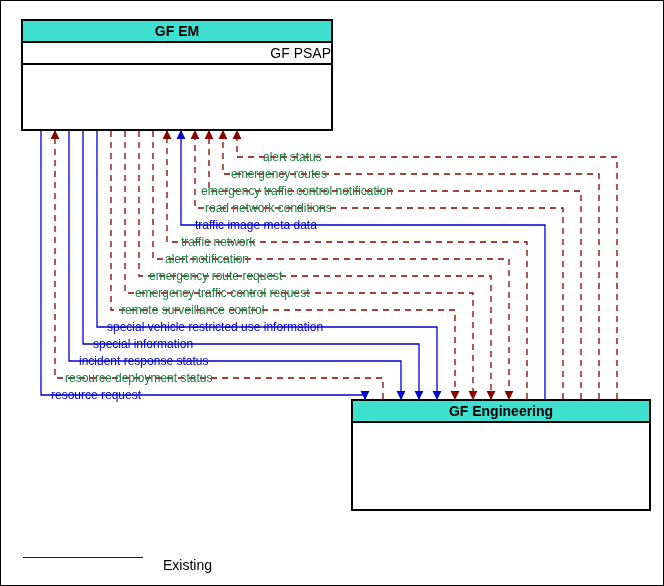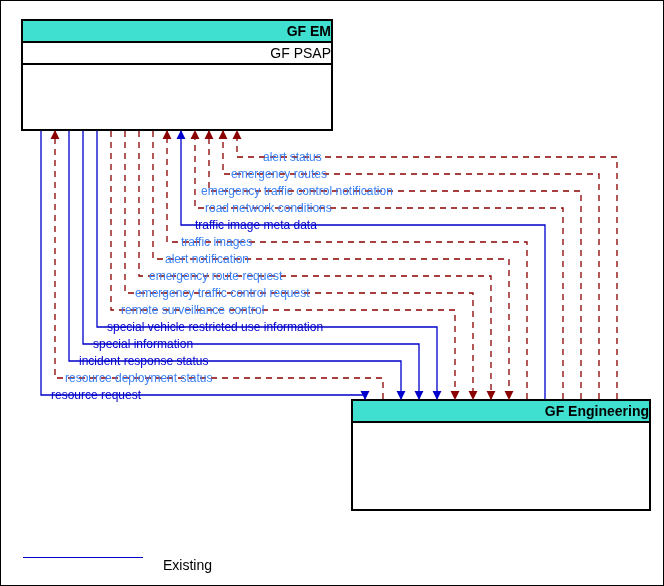--- a/index.html
+++ b/index.html
@@ -1,22 +1,22 @@
 <!DOCTYPE html>
 <html><head>
 <meta charset="utf-8">
 <style>
   html,body{margin:0;padding:0;background:#fff;font-family:Arial,Helvetica,sans-serif}
   #wrap{position:relative;width:664px;height:586px;border:1px solid #000;box-sizing:border-box}
   .node{position:absolute;border:2px solid #000;box-sizing:border-box;background:#fff}
-  .node-header{background:#40E0D0;border-bottom:2px solid #000;text-align:right;font-weight:bold;padding:2px 0;font-size:14px}
+  .node-header{background:#40E0D0;border-bottom:2px solid #000;text-align:center;font-weight:bold;padding:2px 0;font-size:14px}
   .node-title{border-bottom:2px solid #000;text-align:right;padding:2px 0;font-size:14px}
   .flow-label{position:absolute;font-size:12px;white-space:nowrap;line-height:1}
   .blue{color:#0000cc}
-  .darkred{color:#3b82f6}
+  .darkred{color:#15803d}
   .legend{position:absolute;left:22px;bottom:12px;font-size:14px}
   .legend-row{display:flex;margin-top:11px}
   .legend-line{width:120px;height:0;margin-right:20px}
   .solid-blue{border-top:1.5px solid #0000cc}
   .dashed-red{border-top:1.5px dashed #8b0000}
   svg{position:absolute;left:0;top:0}
 </style>
 </head>
 <body>
 
@@ -58,21 +58,21 @@
         <path d="M 616 398 L 616 156 L 236 156 L 236 130" fill="none" stroke="#8b0000" stroke-width="1.3" stroke-dasharray="6,5" marker-end="url(#arr-red)"></path>
       </g>
   </svg>
 
   <div id="labels">
     <span class="flow-label darkred" style="left:262px;top:150px">alert status</span>
     <span class="flow-label darkred" style="left:230px;top:167px">emergency routes</span>
     <span class="flow-label darkred" style="left:200px;top:184px">emergency traffic control notification</span>
     <span class="flow-label darkred" style="left:204px;top:201px">road network conditions</span>
     <span class="flow-label blue" style="left:194px;top:218px">traffic image meta data</span>
-    <span class="flow-label darkred" style="left:180px;top:235px">traffic images</span>
+    <span class="flow-label darkred" style="left:180px;top:235px">traffic network</span>
     <span class="flow-label darkred" style="left:164px;top:252px">alert notification</span>
     <span class="flow-label darkred" style="left:148px;top:269px">emergency route request</span>
     <span class="flow-label darkred" style="left:134px;top:286px">emergency traffic control request</span>
     <span class="flow-label darkred" style="left:120px;top:303px">remote surveillance control</span>
     <span class="flow-label blue" style="left:106px;top:320px">special vehicle restricted use information</span>
     <span class="flow-label blue" style="left:92px;top:337px">special information</span>
     <span class="flow-label blue" style="left:78px;top:354px">incident response status</span>
     <span class="flow-label darkred" style="left:64px;top:371px">resource deployment status</span>
     <span class="flow-label blue" style="left:50px;top:388px">resource request</span>
   </div>

